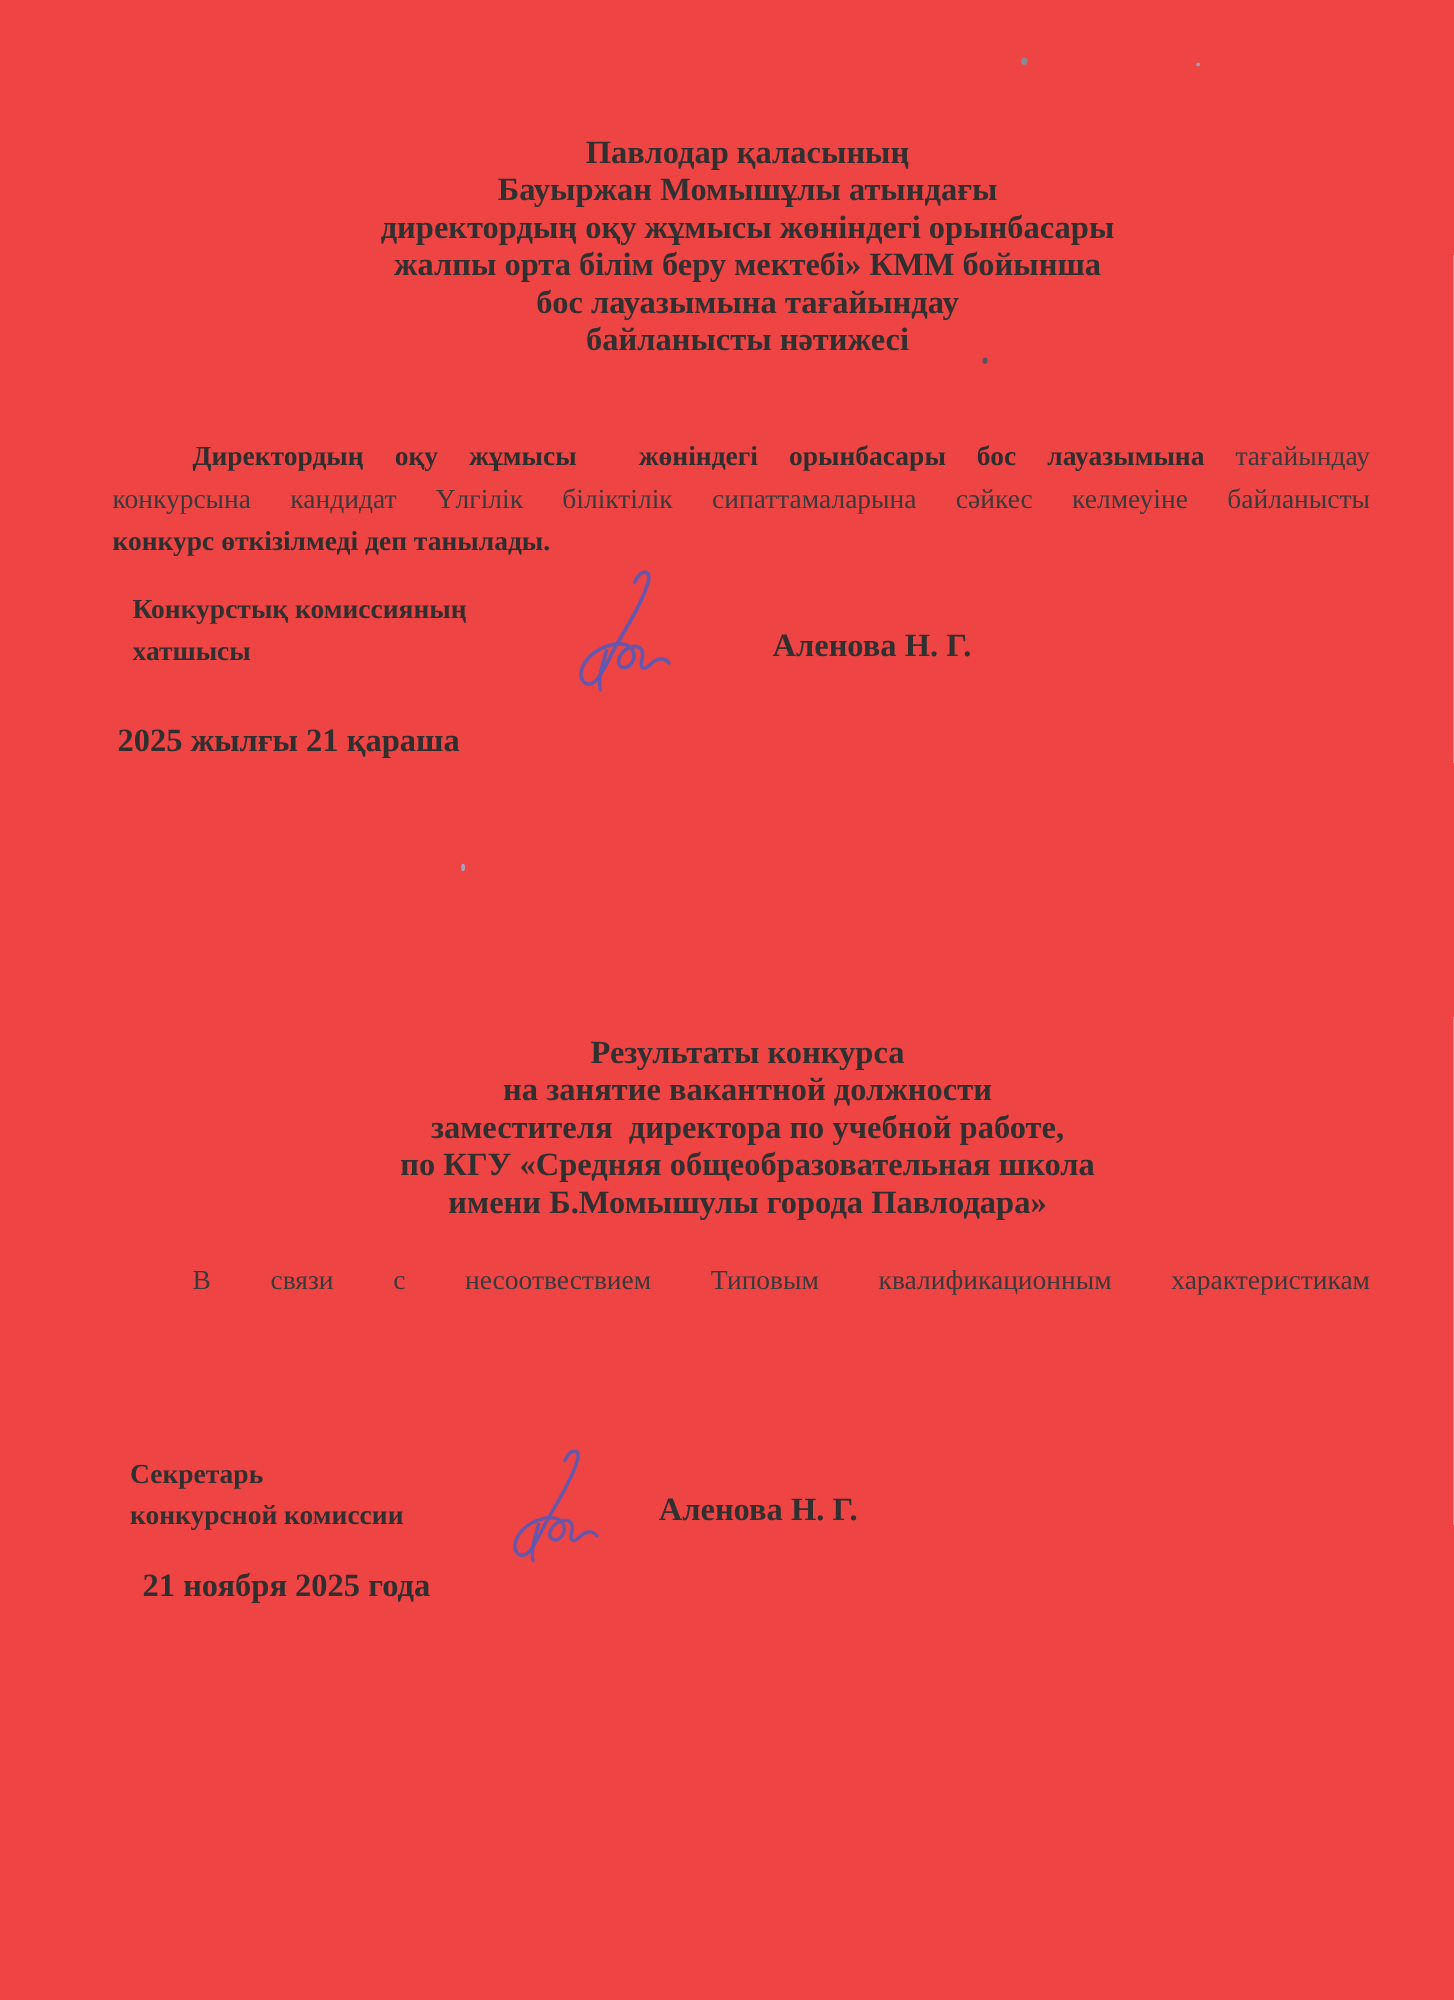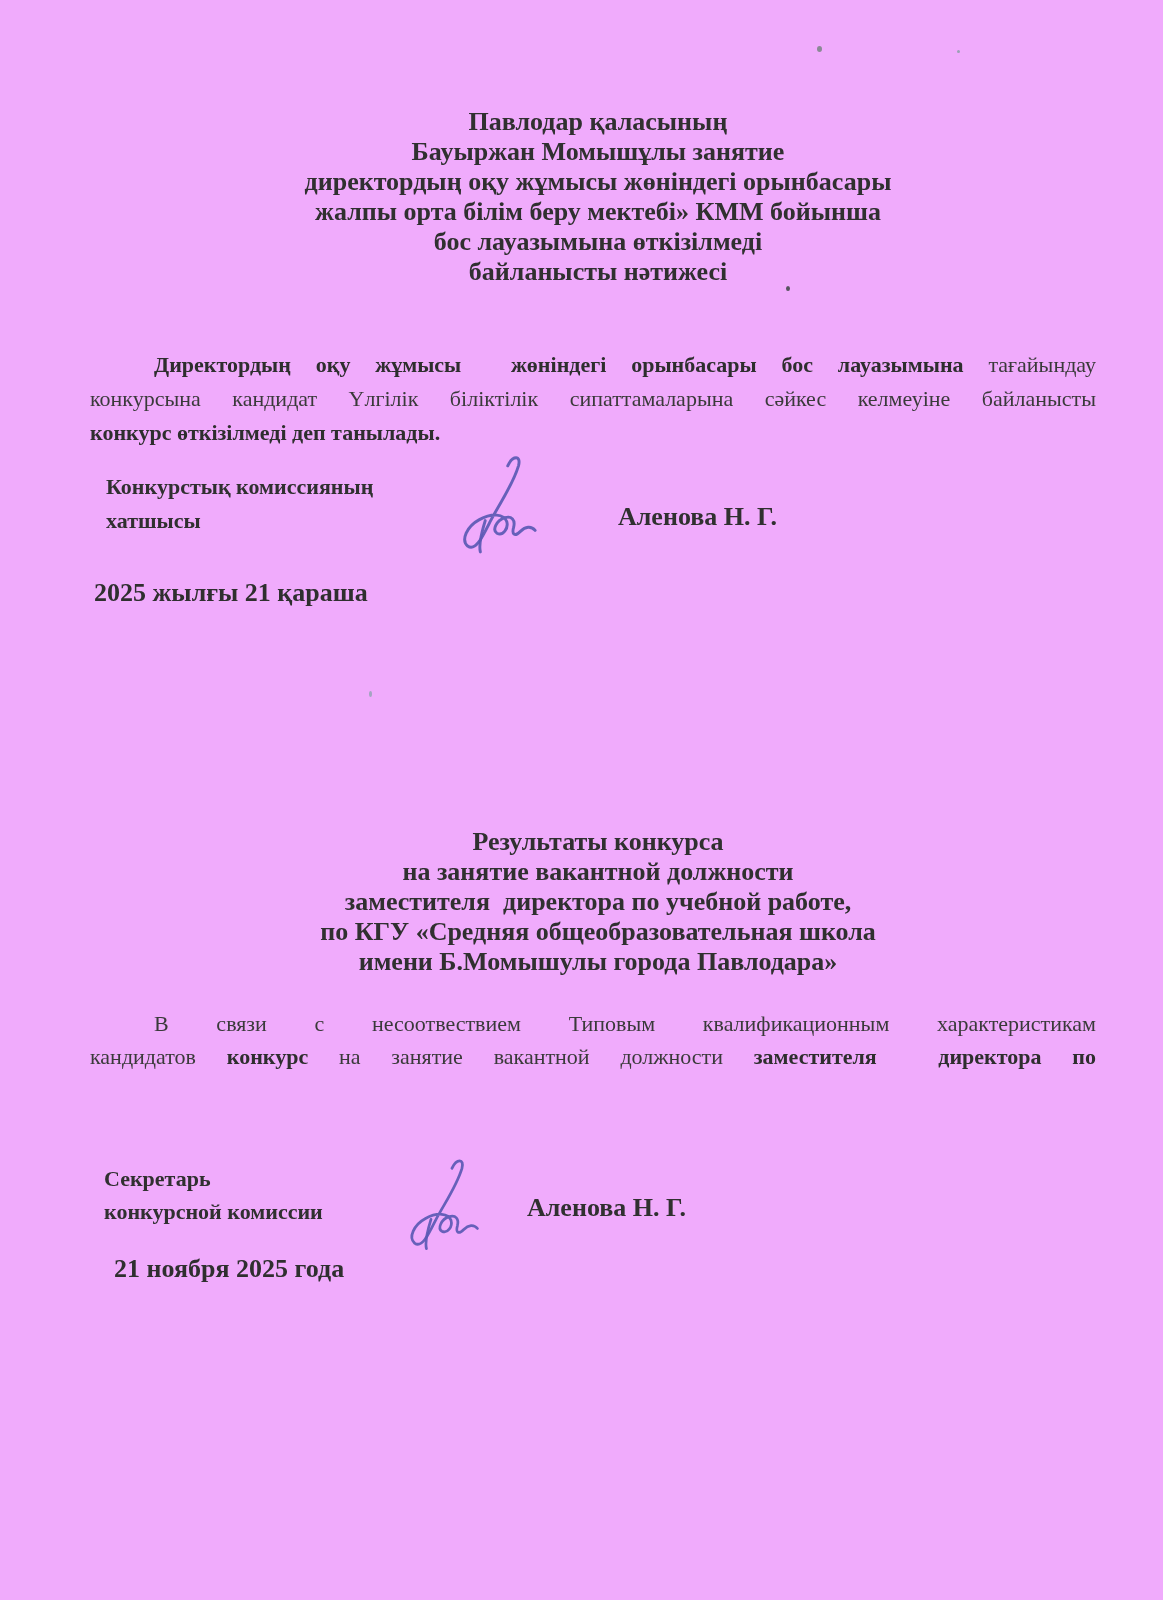--- a/index.html
+++ b/index.html
@@ -1,20 +1,20 @@
 <!DOCTYPE html>
 <html><head>
 <meta charset="utf-8">
 <style>
   html, body { margin: 0; padding: 0; }
   .page {
     position: relative;
     width: 1163px;
     height: 1600px;
-    background: #f0abfc;
+    background: #ef4444;
     font-family: "Liberation Serif", "DejaVu Serif", serif;
     color: #333333;
     overflow: hidden;
   }
   .abs { position: absolute; }
   .title-block {
     left: 58px;
     width: 1080px;
     text-align: center;
     font-weight: bold;
@@ -69,24 +69,24 @@
   }
   .speck { position: absolute; border-radius: 50%; }
 </style>
 </head>
 <body>
 
 <div class="page">
 
   <div class="abs title-block" style="top:107px;">
     <div>Павлодар қаласының</div>
-    <div>Бауыржан Момышұлы занятие</div>
+    <div>Бауыржан Момышұлы атындағы</div>
     <div>директордың оқу жұмысы жөніндегі орынбасары</div>
     <div>жалпы орта білім беру мектебі» КММ бойынша</div>
-    <div>бос лауазымына өткізілмеді</div>
+    <div>бос лауазымына тағайындау</div>
     <div>байланысты нәтижесі</div>
   </div>
 
   <div class="abs para kk-para" style="top:348px;">
     <div class="jline indent">
       <b>Директордың оқу жұмысы &nbsp;жөніндегі орынбасары бос лауазымына</b>
       <span>тағайындау</span>
     </div>
     <div class="jline">конкурсына кандидат Үлгілік біліктілік сипаттамаларына сәйкес келмеуіне байланысты</div>
     <div class="lline">
@@ -111,26 +111,20 @@
   <div class="abs title-block" style="top:827px;">
     <div>Результаты конкурса</div>
     <div>на занятие вакантной должности</div>
     <div>заместителя &nbsp;директора по учебной работе,</div>
     <div>по КГУ «Средняя общеобразовательная школа</div>
     <div>имени Б.Момышулы города Павлодара»</div>
   </div>
 
   <div class="abs para ru-para" style="top:1007px;">
     <div class="jline indent">В связи с несоотвествием Типовым квалификационным характеристикам</div>
-    <div class="jline">
-      <span>кандидатов</span>
-      <b>конкурс</b>
-      <span>на занятие вакантной должности</span>
-      <b>заместителя &nbsp;директора по</b>
-    </div>
   </div>
 
   <div class="abs roles ru-roles" style="top:1162px; left:104px;">
     <div>Секретарь</div>
     <div>конкурсной комиссии</div>
   </div>
 
   <svg class="abs signature-svg" style="top:1156px; left:400px;" width="82" height="94" viewBox="0 0 90 102" aria-hidden="true">
     <path d="M57 13 C62 2 71 2 68 13 C62 33 49 51 39 70 C31 86 24 101 16 95 C9 89 15 75 28 68 C41 61 53 62 56 70 C58 77 52 85 46 82 C41 79 45 69 54 66 C61 64 65 68 63 76 C61 83 64 86 70 80 C75 75 81 74 85 79"></path>
     <path d="M34 69 C30 82 27 93 29 101"></path>

